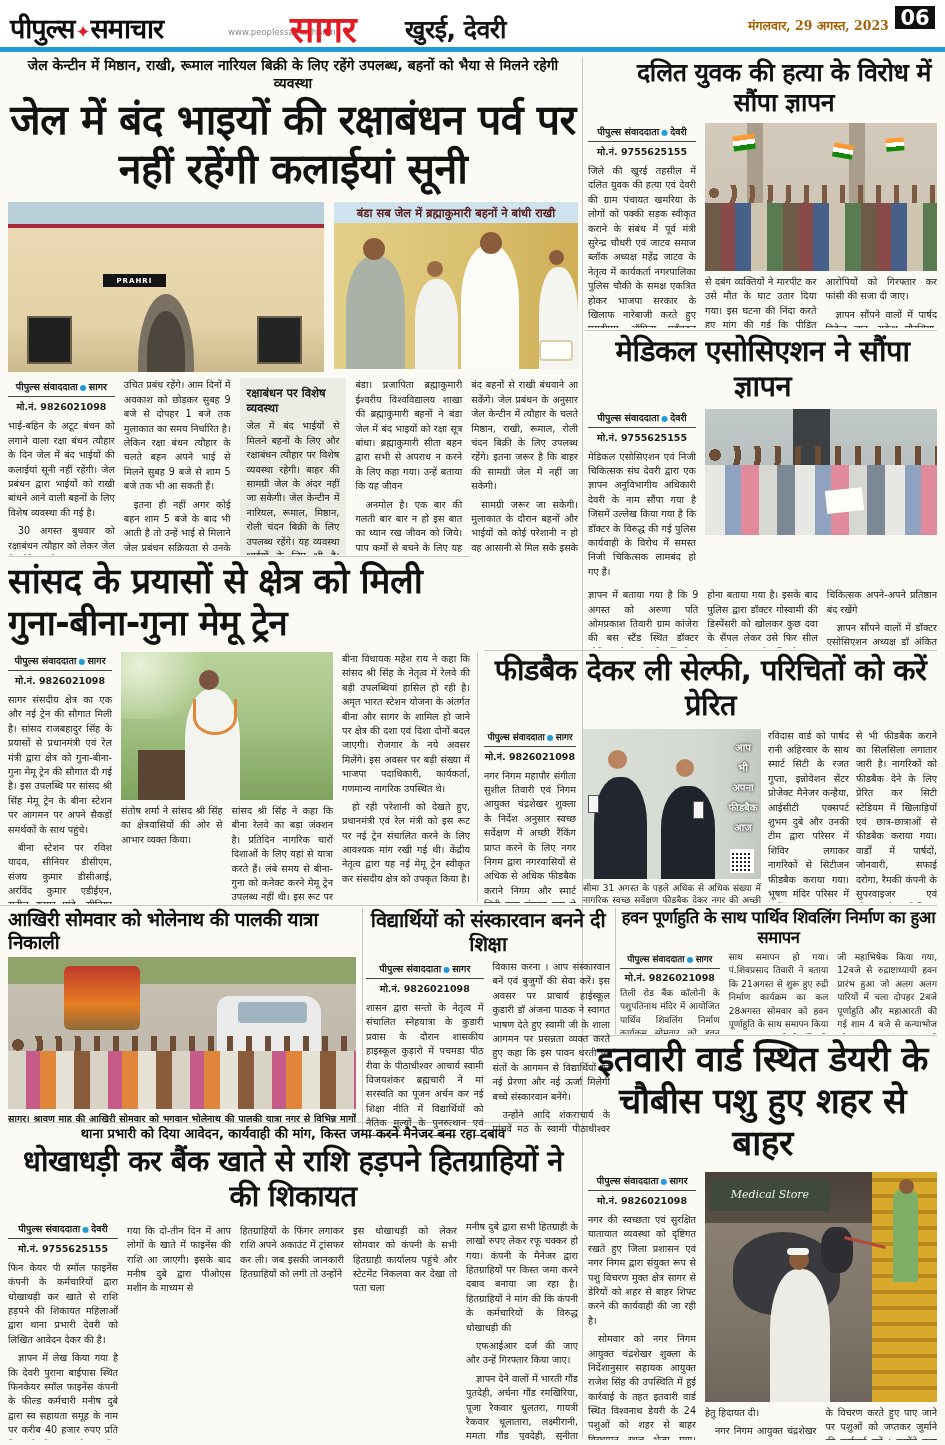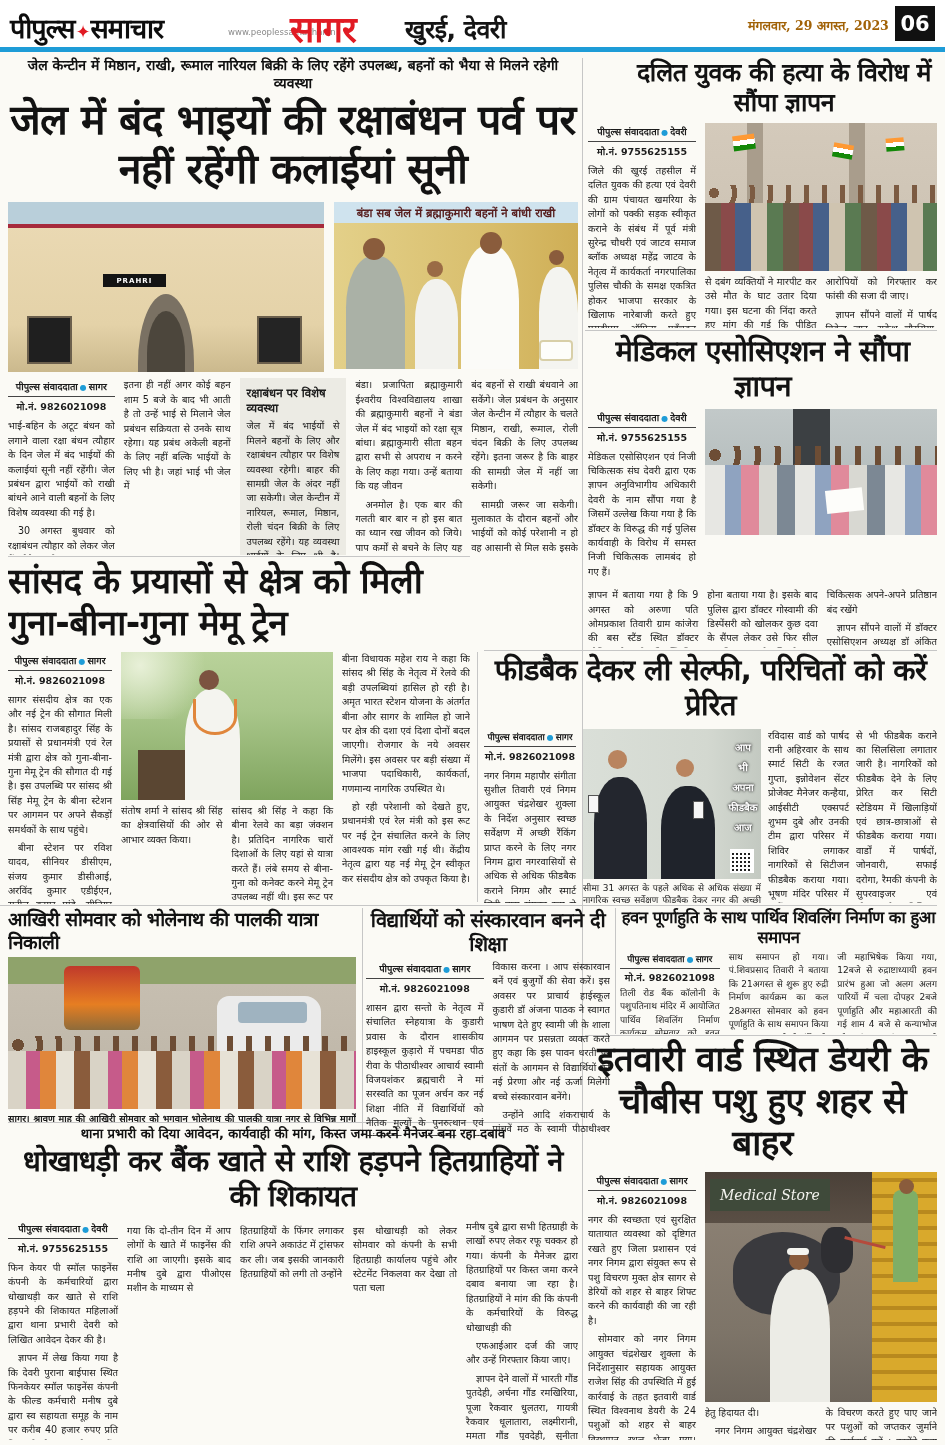--- a/index.html
+++ b/index.html
@@ -37,21 +37,21 @@
 <body>
 
 <div class="abs" style="left:0;top:0;width:945px;height:47px;background:#fff;">
   <div class="abs" style="left:10px;top:9px;font-weight:bold;font-size:27px;letter-spacing:-1px;color:#0d0d0d;">
     <span>पीपुल्स</span><span style="color:#e11a23;font-size:18px;padding:0 1px;">✦</span><span>समाचार</span>
   </div>
   <div class="abs" style="left:228px;top:27px;font-size:8.5px;color:#8a8a8a;">www.peoplessamachar.in</div>
   <div class="abs" style="left:290px;top:4px;font-weight:bold;font-size:36px;color:#e11a23;letter-spacing:-1px;">सागर</div>
   <div class="abs" style="left:405px;top:11px;font-weight:bold;font-size:25px;color:#141414;letter-spacing:-0.5px;">खुरई, देवरी</div>
   <div class="abs mast-date" style="left:748px;top:17px;color:#a16207;">मंगलवार, 29 अगस्त, 2023</div>
-  <div class="abs pagebox" style="left:895px;top:6px;width:40px;height:35px;">06</div>
+  <div class="abs pagebox" style="left:895px;top:6px;width:40px;height:23px;">06</div>
 </div>
 <div class="abs" style="left:0;top:47px;width:945px;height:5px;background:#1e9cd7;"></div>
 
 <div class="vline" style="left:582px;top:58px;height:1380px;"></div>
 <div class="vline" style="left:477px;top:652px;height:250px;"></div>
 <div class="vline" style="left:362px;top:908px;height:228px;"></div>
 <div class="vline" style="left:615px;top:908px;height:126px;"></div>
 <div class="hline" style="left:585px;top:330px;width:352px;"></div>
 <div class="hline" style="left:484px;top:650px;width:453px;"></div>
 <div class="hline" style="left:0;top:905px;width:937px;"></div>
@@ -92,20 +92,21 @@
   <div class="cols" style="margin-top:6px;">
     <div class="col">
       <div class="byline-wrap">
         <div class="byline"><span>पीपुल्स संवाददाता</span><span class="dot">●</span><span>सागर</span></div>
         <div class="phone">मो.नं. 9826021098</div>
       </div>
       <p class="bp">भाई-बहिन के अटूट बंधन को लगाने वाला रक्षा बंधन त्यौहार के दिन जेल में बंद भाईयों की कलाईयां सूनी नहीं रहेंगी। जेल प्रबंधन द्वारा भाईयों को राखी बांधने आने वाली बहनों के लिए विशेष व्यवस्था की गई है।</p>
       <p class="bp">30 अगस्त बुधवार को रक्षाबंधन त्यौहार को लेकर जेल में होने वाली आम मुलाकात नहीं बल्कि खास मुलाकात होगी। इसमें बहनों के लिए भाईयों से मिलने</p>
     </div>
     <div class="col">
+      <p class="bp">उचित प्रबंध रहेंगे। आम दिनों में अवकाश को छोड़कर सुबह 9 बजे से दोपहर 1 बजे तक मुलाकात का समय निर्धारित है। लेकिन रक्षा बंधन त्यौहार के चलते बहन अपने भाई से मिलने सुबह 9 बजे से शाम 5 बजे तक भी आ सकती हैं।</p>
       <p class="bp">इतना ही नहीं अगर कोई बहन शाम 5 बजे के बाद भी आती है तो उन्हें भाई से मिलाने जेल प्रबंधन सक्रियता से उनके साथ रहेगा। यह प्रबंध अकेली बहनों के लिए नहीं बल्कि भाईयों के लिए भी है। जहां भाई भी जेल में</p>
     </div>
     <div class="col">
       <div class="greybox">
         <div class="gb-title">रक्षाबंधन पर विशेष व्यवस्था</div>
         <p class="bp">जेल में बंद भाईयों से मिलने बहनों के लिए और रक्षाबंधन त्यौहार पर विशेष व्यवस्था रहेगी। बाहर की सामग्री जेल के अंदर नहीं जा सकेगी। जेल केन्टीन में नारियल, रूमाल, मिष्ठान, रोली चंदन बिक्री के लिए उपलब्ध रहेंगे। यह व्यवस्था भाईयों के लिए भी है। जिनकी बहन जेल में बंद है।</p>
 
       </div>
     </div>
     <div class="col">
@@ -314,21 +315,21 @@
       <div class="byline-wrap">
         <div class="byline"><span>पीपुल्स संवाददाता</span><span class="dot">●</span><span>सागर</span></div>
         <div class="phone">मो.नं. 9826021098</div>
       </div>
       <p class="bp">नगर की स्वच्छता एवं सुरक्षित यातायात व्यवस्था को दृष्टिगत रखते हुए जिला प्रशासन एवं नगर निगम द्वारा संयुक्त रूप से पशु विचरण मुक्त क्षेत्र सागर से डेरियों को शहर से बाहर शिफ्ट करने की कार्यवाही की जा रही है।</p>
       <p class="bp">सोमवार को नगर निगम आयुक्त चंद्रशेखर शुक्ला के निर्देशानुसार सहायक आयुक्त राजेश सिंह की उपस्थिति में हुई कार्रवाई के तहत इतवारी वार्ड स्थित विश्वनाथ डेयरी के 24 पशुओं को शहर से बाहर विस्थापन स्थल भेजा गया। डेयरी संचालक को शेष पशु भी शीघ्र विस्थापित करने</p>
     </div>
     <div style="flex:1;min-width:0;">
       <div class="photo" style="width:100%;height:230px;background:linear-gradient(180deg,#4a4038 0%,#5a4f45 22%,#8a7f72 22%,#7d7468 70%,#6e665c 100%);">
         <div style="position:absolute;left:2%;top:3%;width:52%;height:14%;background:#3f4a3a;display:flex;align-items:center;justify-content:center;">
-          <span style="color:#f3f3ee;font-family:'DejaVu Serif',serif;font-style:italic;font-size:14px;">Medical Store</span>
+          <span style="color:#f3f3ee;font-family:'DejaVu Serif',serif;font-style:italic;font-size:11px;">Medical Store</span>
         </div>
         <div style="position:absolute;right:0;top:0;width:28%;height:100%;background:repeating-linear-gradient(0deg,#d9a92c 0 12px,#b8891e 12px 16px);"></div>
         <div style="position:absolute;right:8%;top:8%;width:11%;height:40%;background:#7fae66;border-radius:8px 8px 0 0;"></div>
         <div class="head" style="right:10%;top:3%;width:15px;height:15px;"></div>
         <div style="position:absolute;left:12%;top:26%;width:46%;height:36%;background:#3a3a3e;border-radius:46% 54% 40% 40%;"></div>
         <div style="position:absolute;left:50%;top:24%;width:14%;height:20%;background:#2e2e32;border-radius:40%;"></div>
         <div class="person" style="left:28%;width:26%;height:58%;background:#ececE6;"></div>
         <div class="head" style="left:36%;top:34%;width:20px;height:20px;"></div>
         <div style="position:absolute;left:35.5%;top:33%;width:22px;height:7px;background:#f5f5f0;border-radius:4px;"></div>
         <div style="position:absolute;left:60%;top:30%;width:18%;height:3px;background:#b54a3c;transform:rotate(14deg);"></div>

